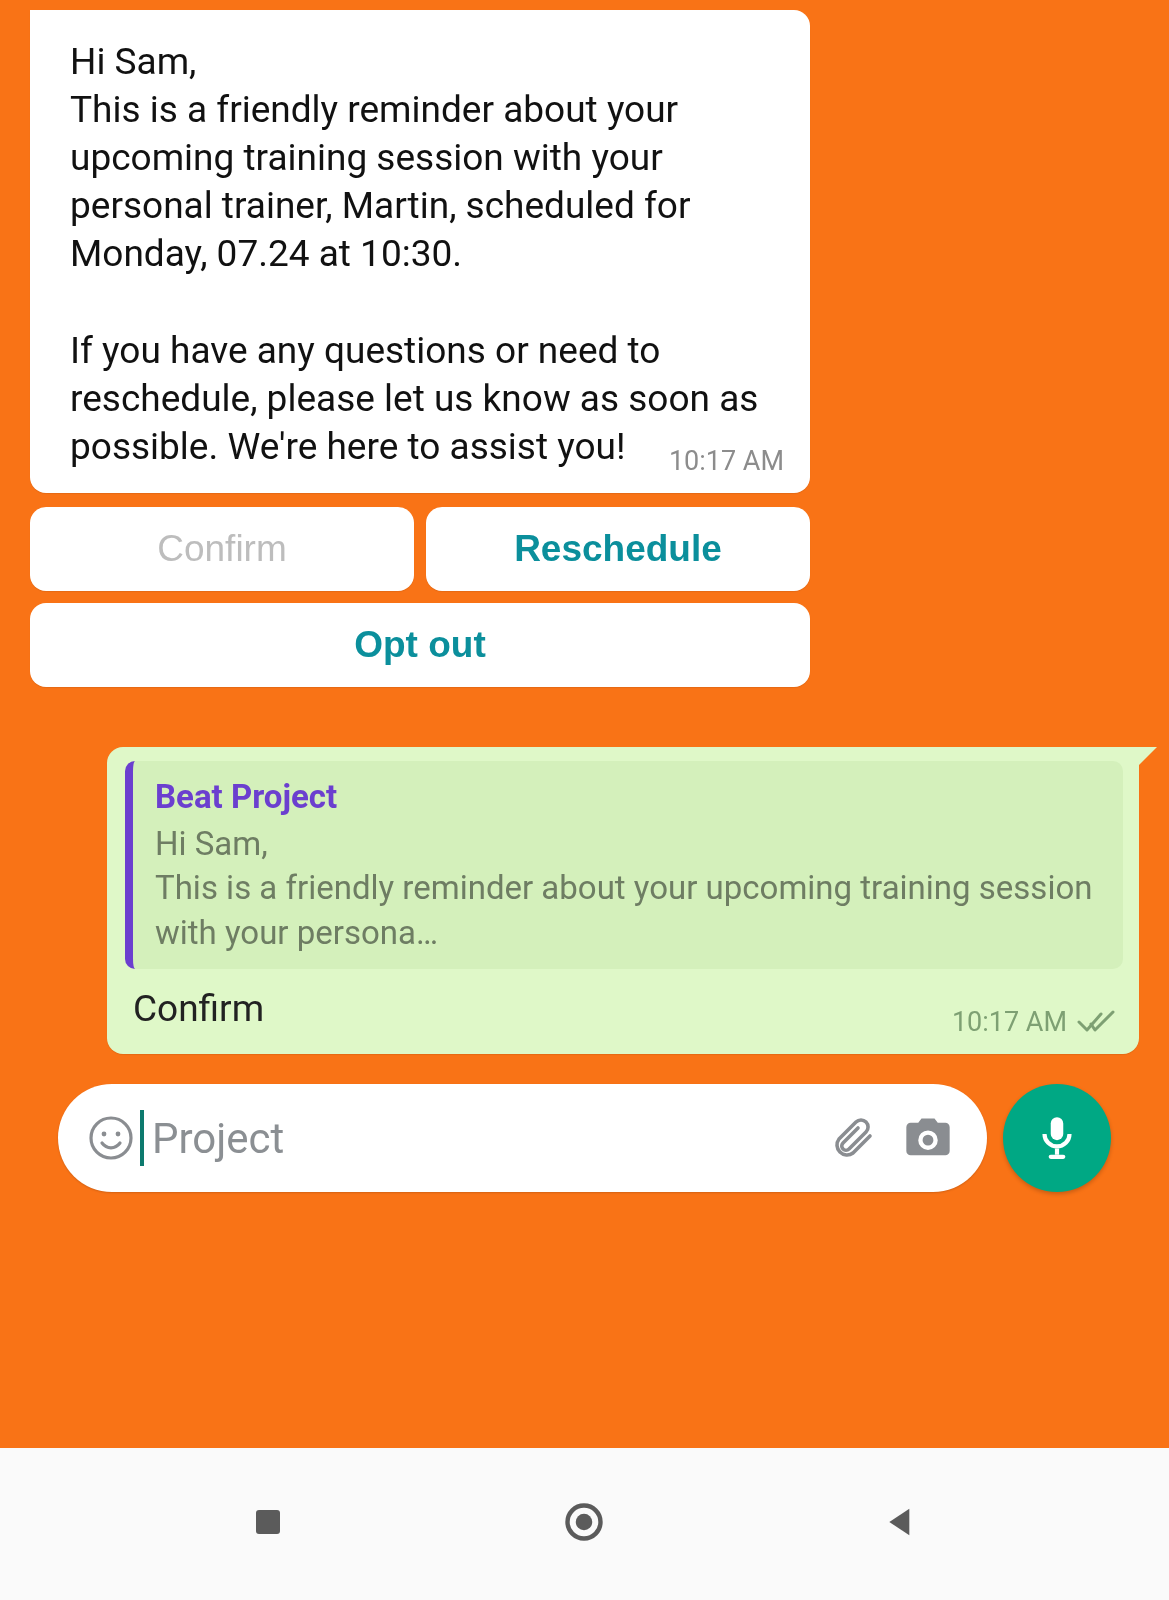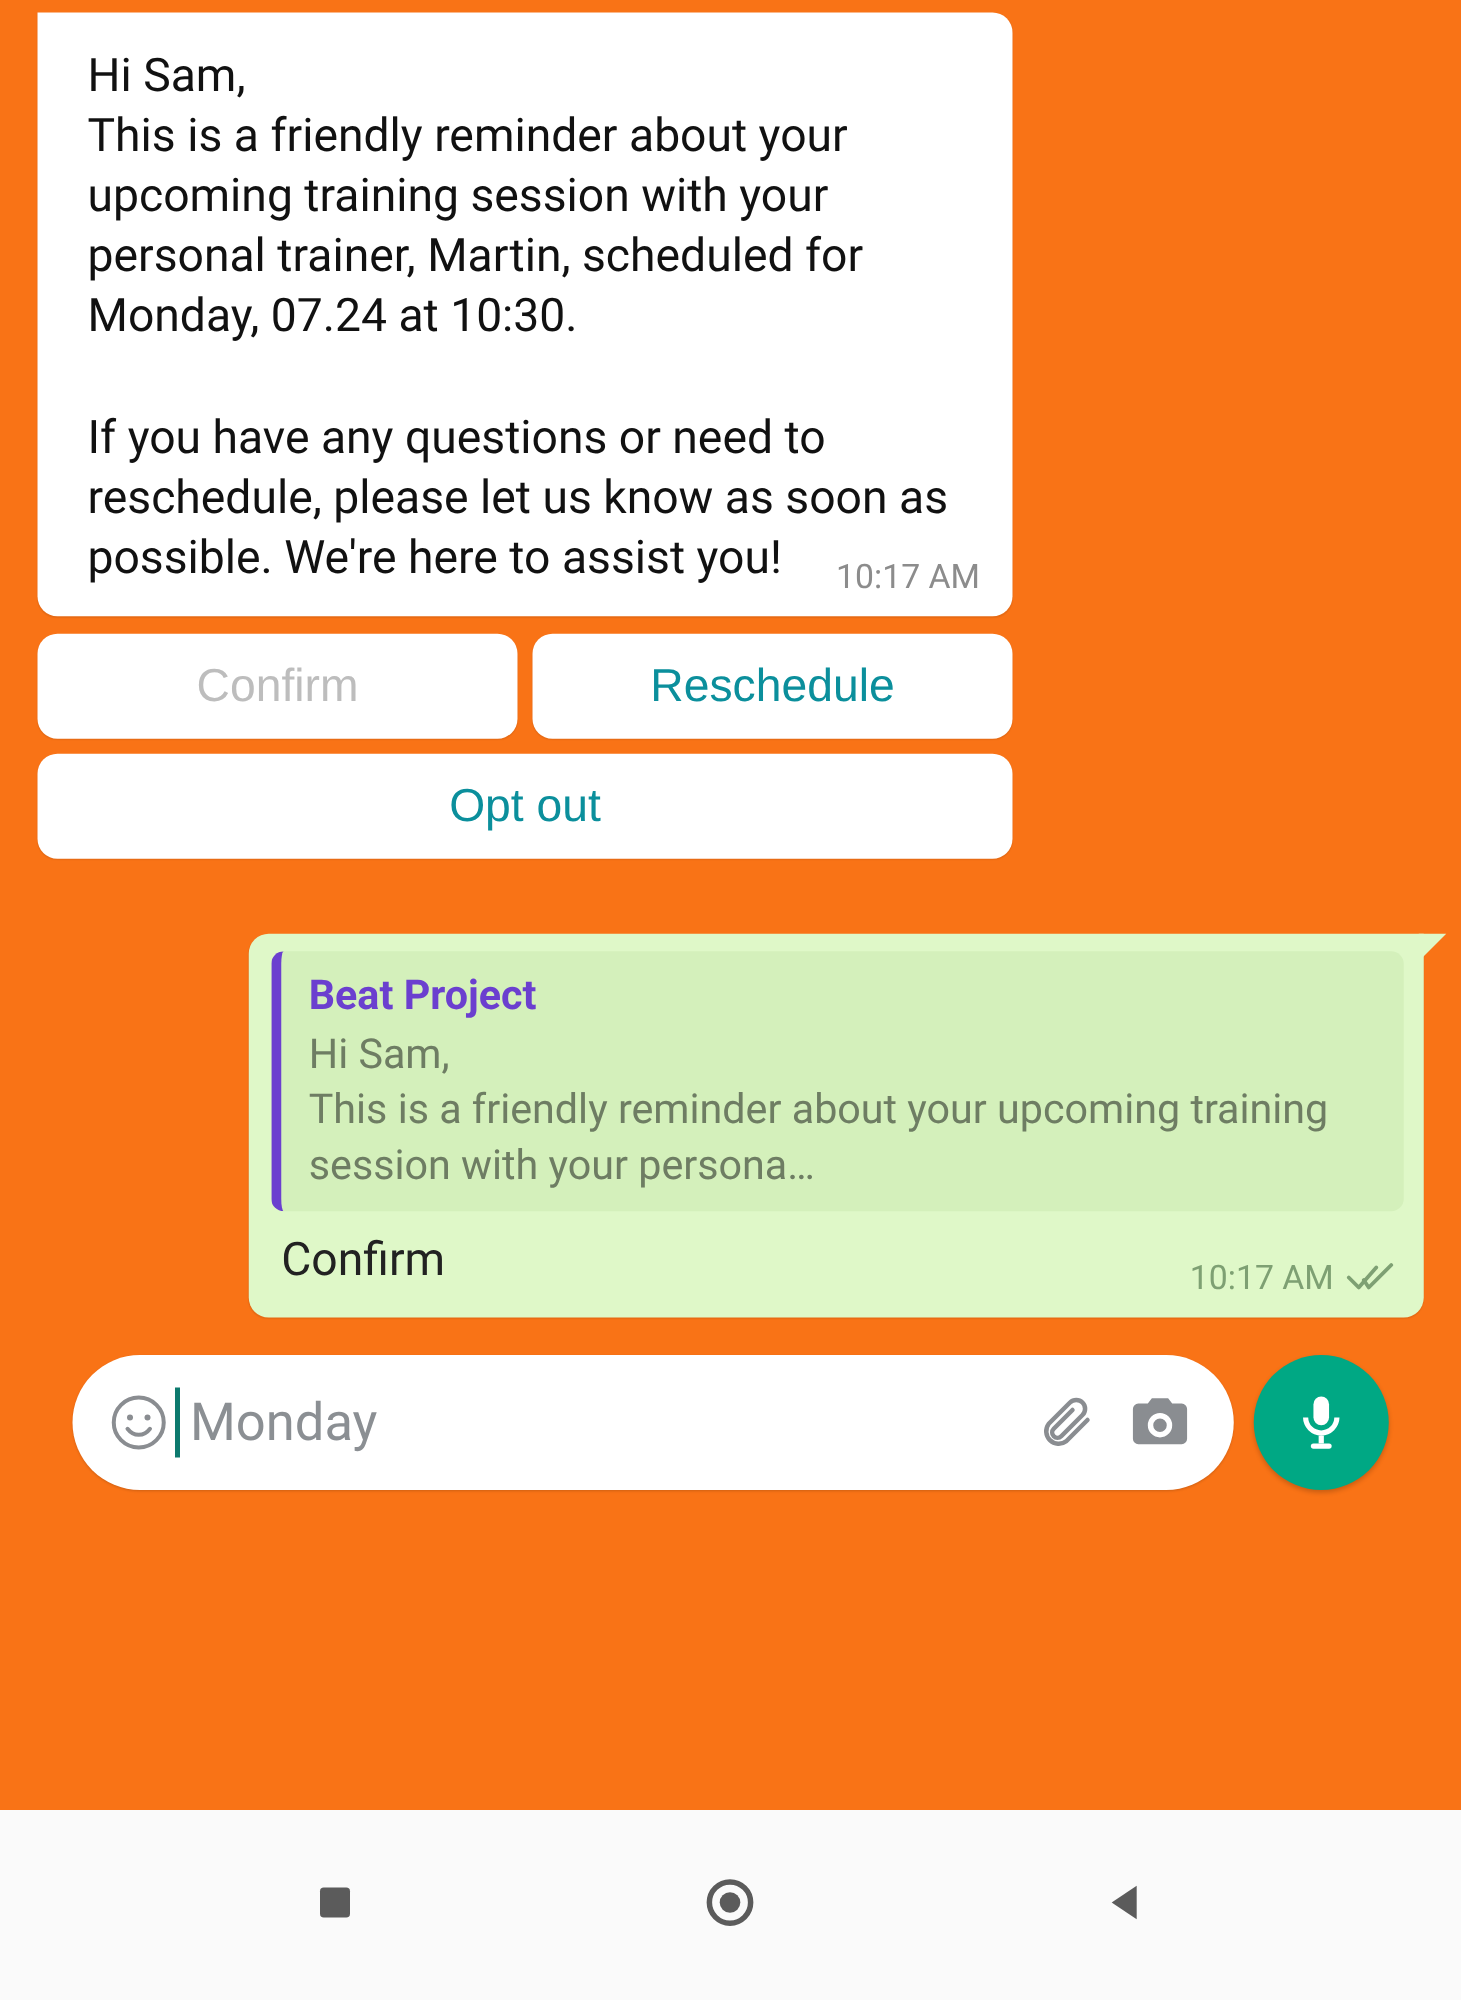--- a/index.html
+++ b/index.html
@@ -56,30 +56,30 @@
     font-weight: 500;
     display: flex;
     align-items: center;
     justify-content: center;
     box-shadow: 0 1px 1px rgba(0,0,0,0.08);
     cursor: pointer;
   }
   .qr-half { flex: 1 1 calc(50% - 6px); }
   .qr-full { flex: 1 1 100%; }
   .qr-btn.disabled { color: #bdbdbd; }
-  .qr-btn.active  { color: #0b8f9c; }
+  .qr-btn.active  { color: #0b8f9c; font-weight: bold; }
 
   
   .outgoing-wrap {
     display: flex;
     justify-content: flex-end;
     margin-bottom: 30px;
   }
   .outgoing {
-    width: 940px;
+    width: 1032px;
     background: #e2ffc7;
     background: #dff8c8;
     border-radius: 16px 0 16px 16px;
     padding: 14px 16px 22px 18px;
     position: relative;
     box-shadow: 0 1px 1px rgba(0,0,0,0.08);
   }
   .outgoing .tail {
     position: absolute;
     right: -18px;
@@ -256,21 +256,21 @@
       <span class="left-icon">
         <svg width="48" height="48" viewBox="0 0 24 24" fill="none" stroke="#8a8d91" stroke-width="1.6">
           <circle cx="12" cy="12" r="10"></circle>
           <circle cx="8.5" cy="10" r="1.2" fill="#8a8d91" stroke="none"></circle>
           <circle cx="15.5" cy="10" r="1.2" fill="#8a8d91" stroke="none"></circle>
           <path d="M7.5 14.5c1.2 1.6 2.8 2.4 4.5 2.4s3.3-.8 4.5-2.4" stroke-linecap="round"></path>
         </svg>
       </span>
       <div class="placeholder-area">
         <span class="cursor"></span>
-        <span class="ph">Monday</span>
+        <span class="ph">Project</span>
       </div>
       <span class="attach-icon">
         <svg width="48" height="48" viewBox="0 0 24 24" fill="none" stroke="#8a8d91" stroke-width="1.8" stroke-linecap="round" stroke-linejoin="round">
           <path d="M21 11l-8.5 8.5a5 5 0 01-7-7L14 4a3.5 3.5 0 115 5l-8.5 8.5a2 2 0 11-3-3L15 7"></path>
         </svg>
       </span>
       <span class="camera-icon">
         <svg width="52" height="52" viewBox="0 0 24 24" fill="#8a8d91">
           <path d="M9 3l-1.5 2H4a2 2 0 00-2 2v11a2 2 0 002 2h16a2 2 0 002-2V7a2 2 0 00-2-2h-3.5L15 3H9zm3 5.5a4.5 4.5 0 110 9 4.5 4.5 0 010-9zm0 2a2.5 2.5 0 100 5 2.5 2.5 0 000-5z"></path>
         </svg>

